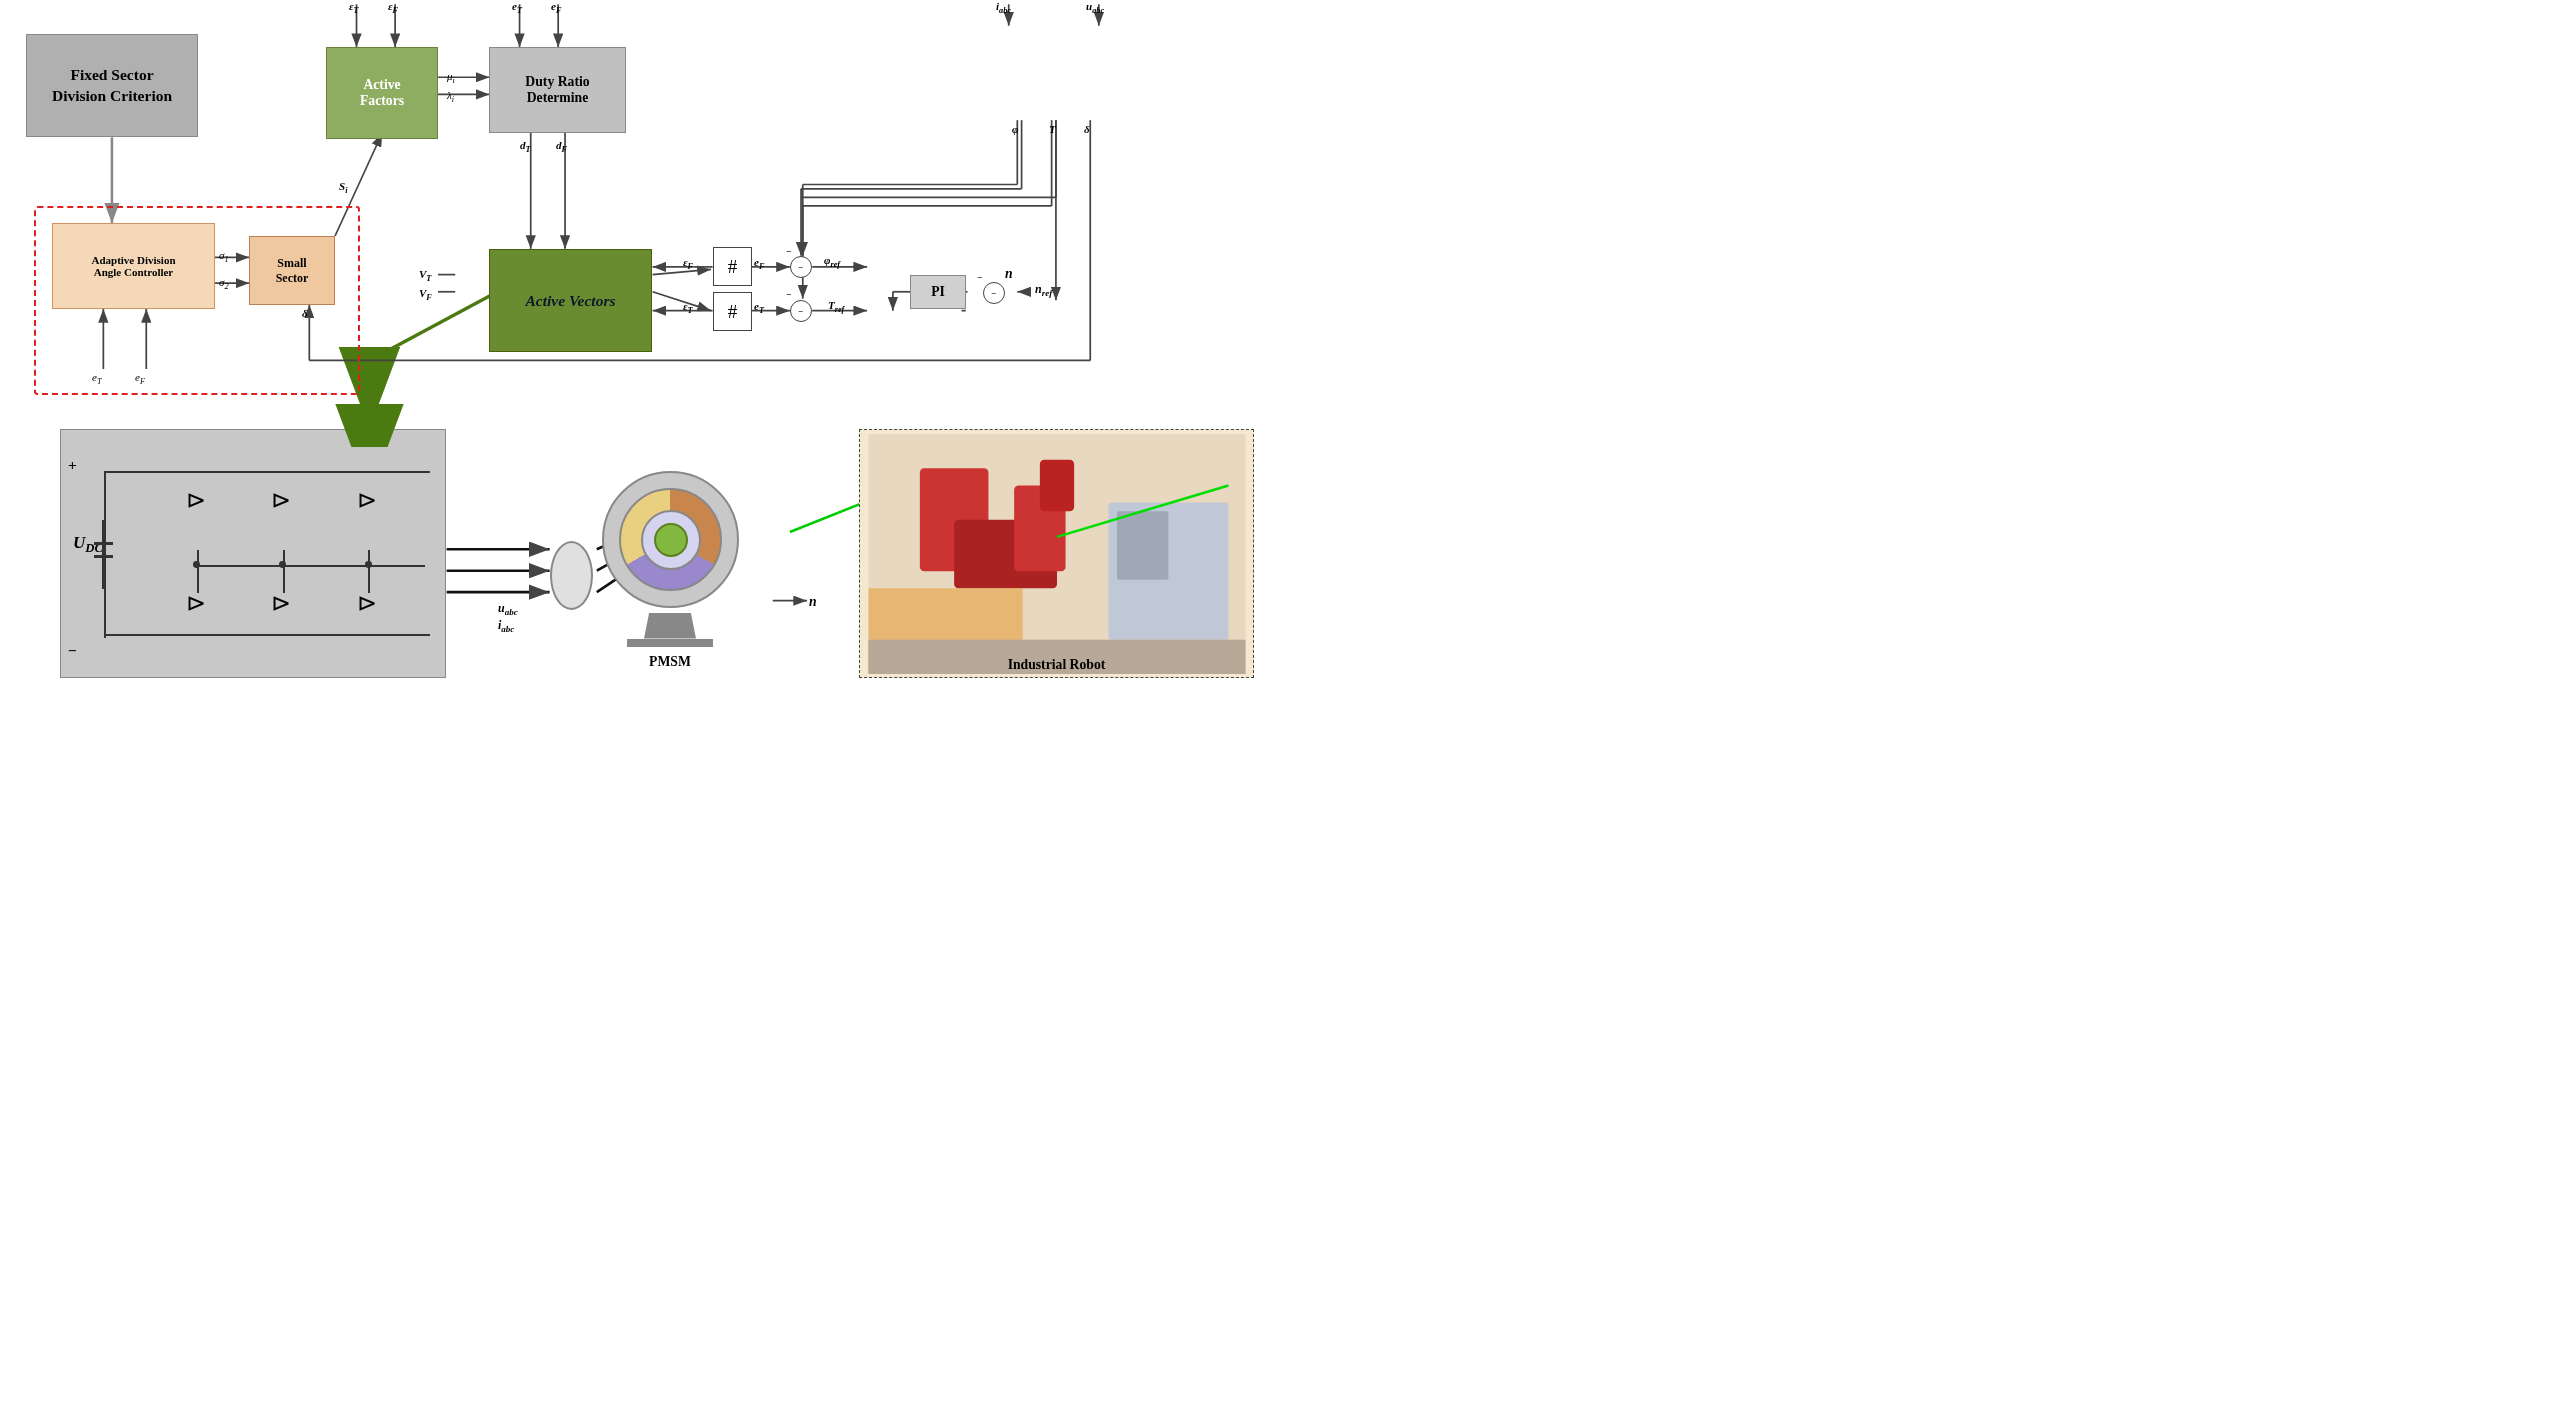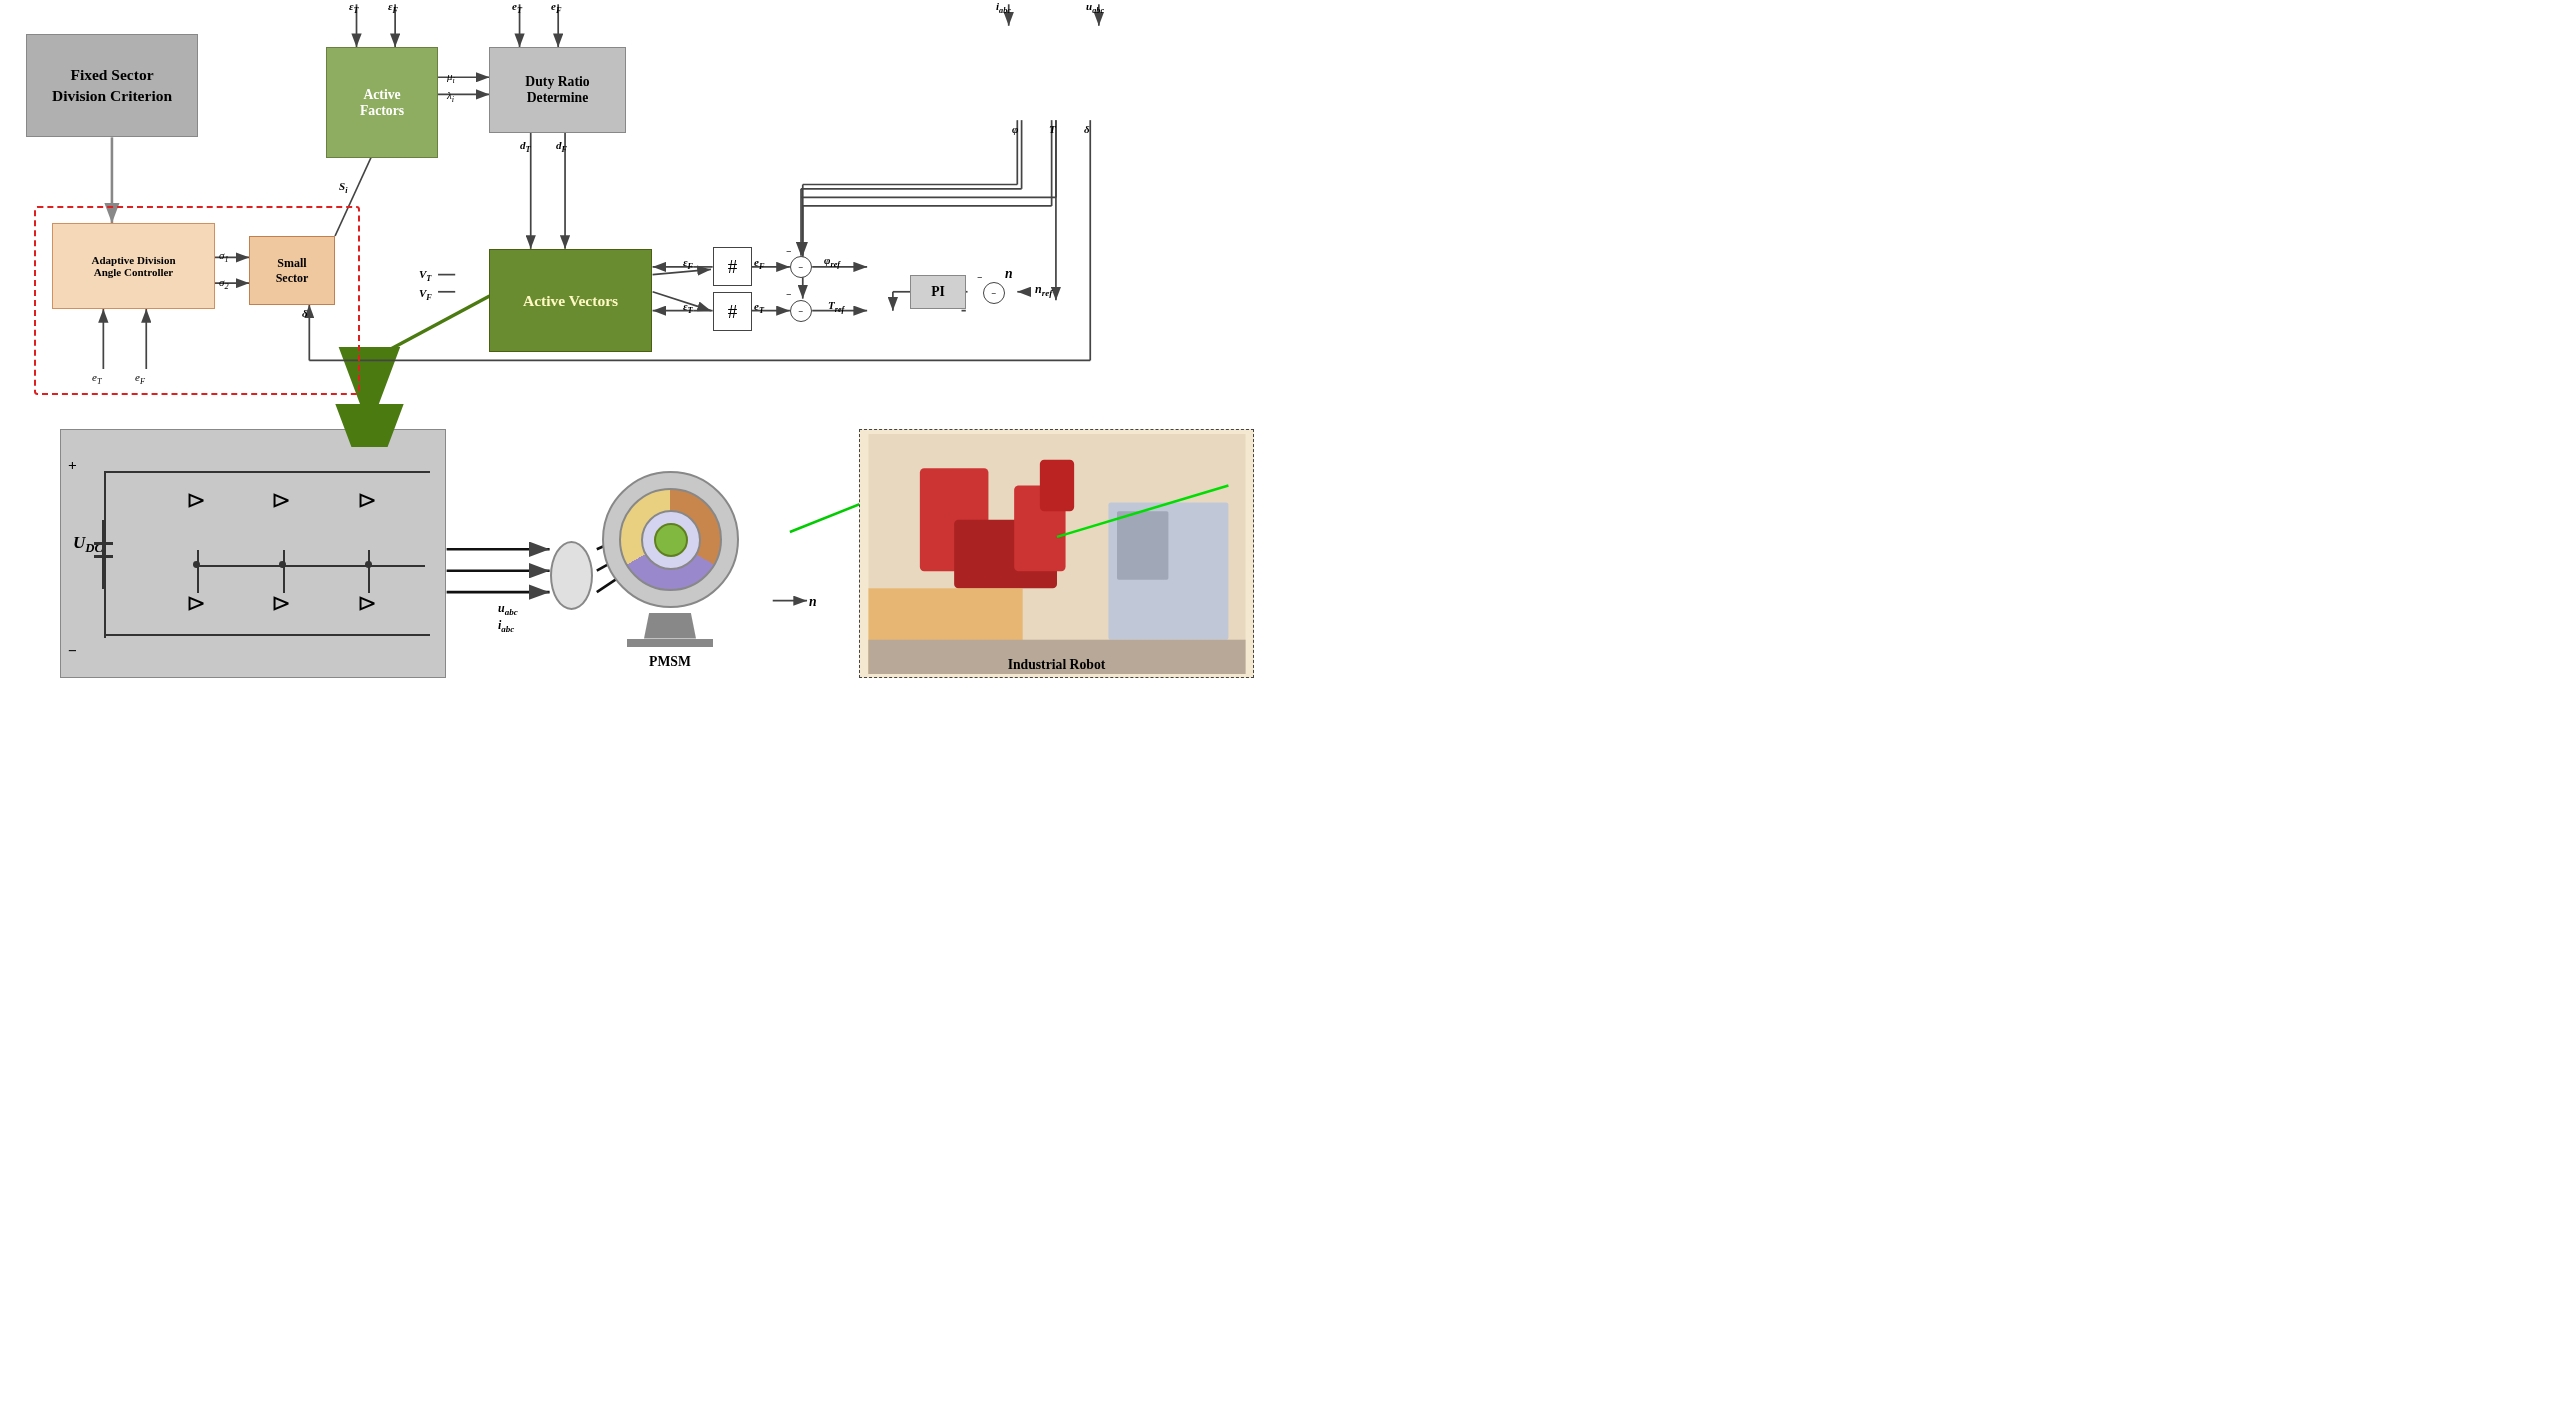--- a/index.html
+++ b/index.html
@@ -29,21 +29,21 @@
     .block-fixed-sector {
       left: 26px; top: 34px;
       width: 172px; height: 103px;
       background: #b0b0b0;
       border-color: #888;
       font-size: 17px;
       line-height: 1.3;
     }
     .block-active-factors {
       left: 326px; top: 47px;
-      width: 112px; height: 111px;
+      width: 112px; height: 92px;
       background: #8fad60;
       border-color: #6a8040;
       font-size: 13.7px;
       color: #fff;
     }
     .block-duty-ratio {
       left: 489px; top: 47px;
       width: 137px; height: 86px;
       background: #c0c0c0;
       border-color: #888;
@@ -306,21 +306,21 @@
 Factors</span>
   </div>
 
   <div class="block block-duty-ratio">
     <span style="white-space:pre-line;font-size:13.7px;font-weight:bold;">Duty Ratio
 Determine</span>
   </div>
 
 
   <div class="block block-active-vectors">
-    <span style="font-size:15.5px;color:#fef9c3;">Active Vectors</span>
+    <span style="font-size:15.5px;color:#0f172a;font-style:italic;">Active Vectors</span>
   </div>
 
   <div class="red-dashed-box"></div>
 
   <div class="block block-adaptive">
     <span style="white-space:pre-line;font-size:11px;">Adaptive Division
 Angle Controller</span>
   </div>
 
   <div class="block block-small-sector">

